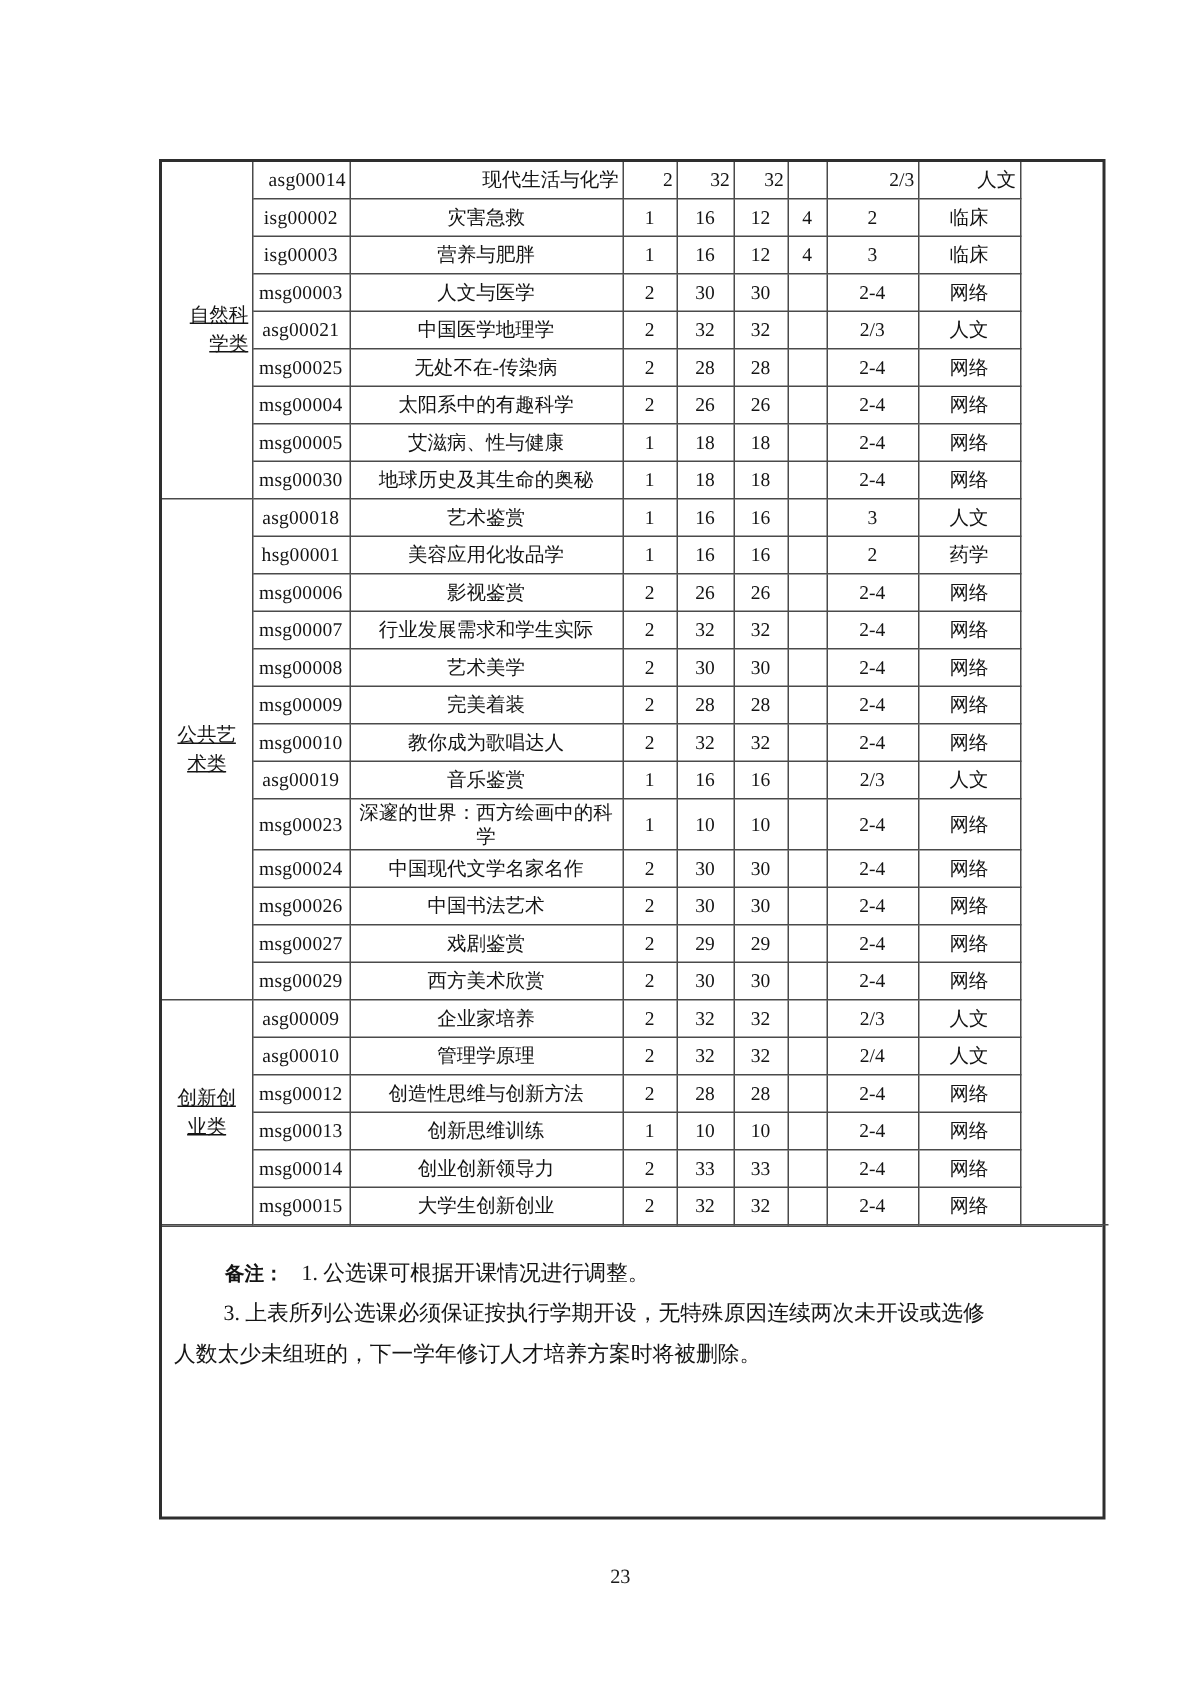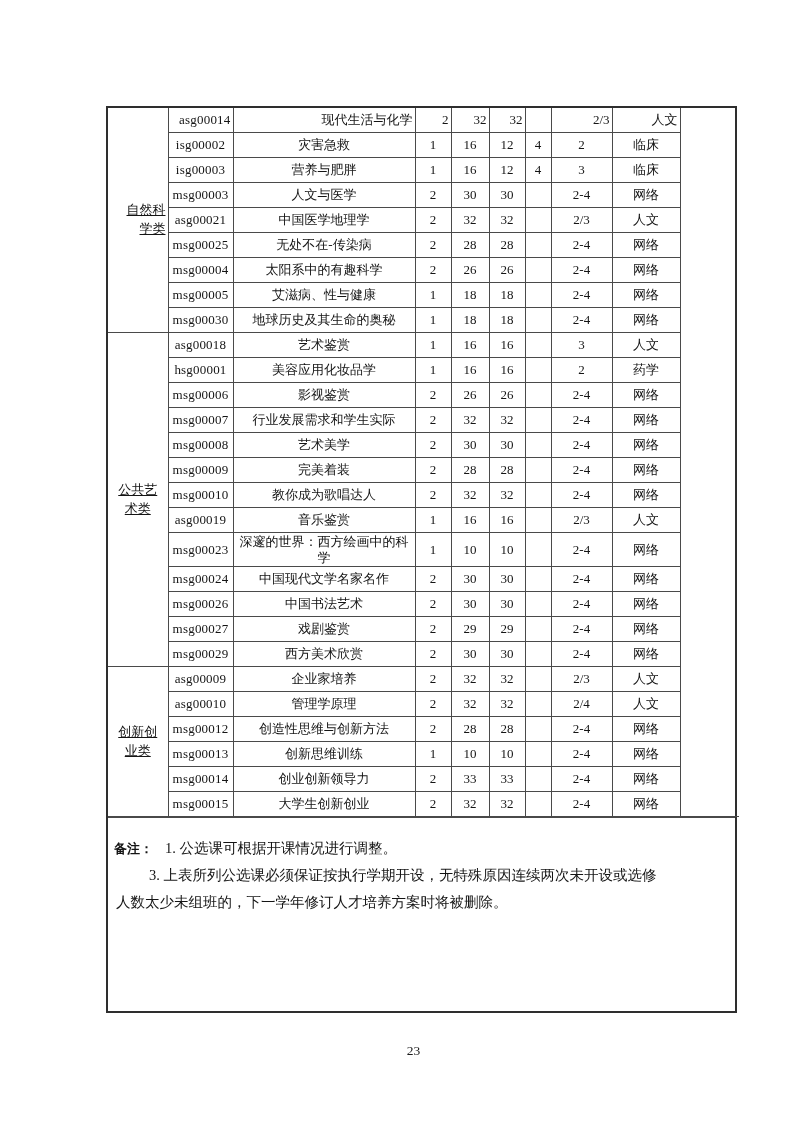--- a/index.html
+++ b/index.html
@@ -32,21 +32,21 @@
   }
   td.codecell { letter-spacing:0.2px; }
   td.namecell { padding:1px 2px; }
   .notes {
     border-top:1px solid #4a4a4a;
     min-height:194px; box-sizing:border-box;
     padding:17px 10px 12px 6px;
     font-size:14.5px; line-height:27px;
     text-align:left;
   }
-  .note-line { white-space:nowrap; }
+  .note-line { white-space:nowrap;margin-left:36px; }
   .notes-label {
     font-family:"Liberation Sans","DejaVu Sans",sans-serif;
     font-weight:bold; font-size:13px; margin-right:12px;
   }
   .indent-a { margin-left:48px; }
   .indent-b { margin-left:35px; }
   .indent-flush { margin-left:2px; }
   .page-number {
     position:absolute; top:1043px; left:17px; width:100%;
     text-align:center; font-size:13.5px; color:#1a1a1a;

